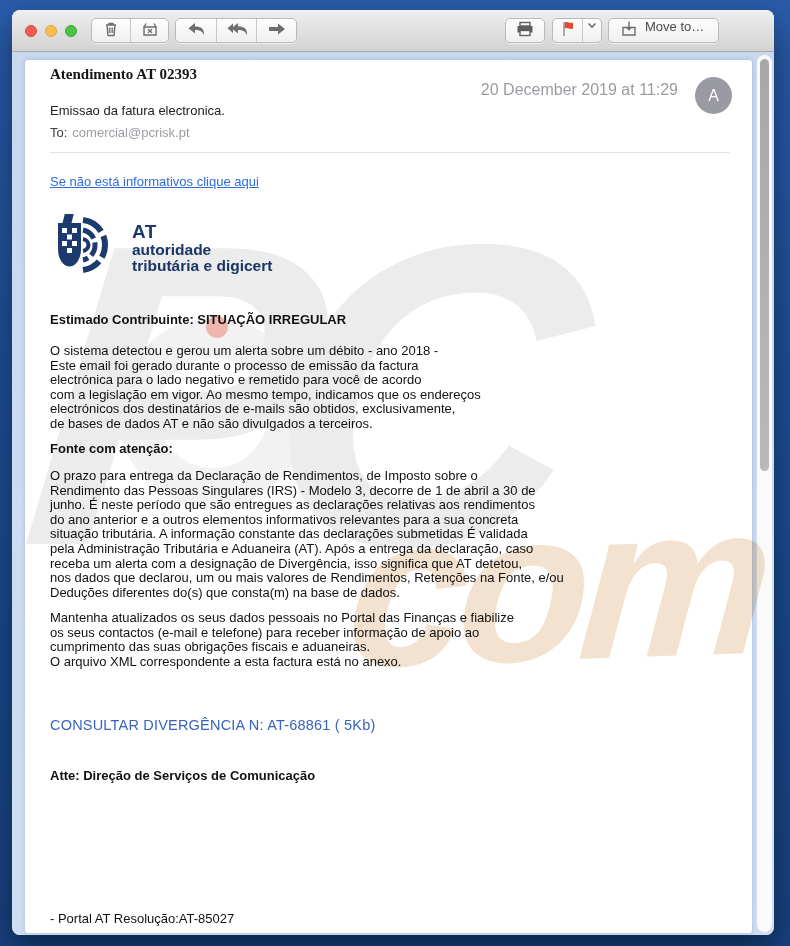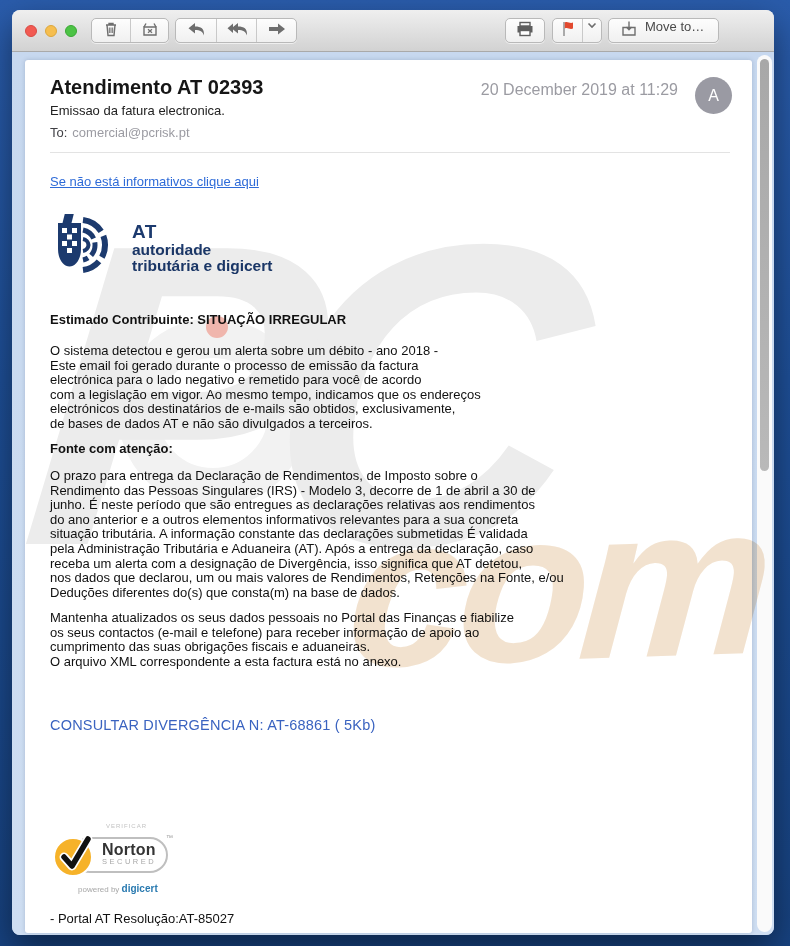--- a/index.html
+++ b/index.html
@@ -49,21 +49,21 @@
   .g-flag  { left:540px; } .g-flag .tb-btn.flag { width:29px; } .g-flag .tb-btn.chev { width:19px; }
   .g-move  { left:596px; } .g-move .tb-btn { padding:0 10px; }
 
   
   .content { position:absolute; left:0; right:0; top:42px; bottom:0;
     background: linear-gradient(180deg,#c7d8ef,#cfdef2); }
   .card { position:absolute; left:13px; top:8px; width:727px; height:873px;
     background:#fff; border-radius:3px; box-shadow:0 0 4px rgba(60,80,120,.25); }
 
   .abs { position:absolute; left:25px; }
-  .subject { top:16px; font-size:20px; font-weight:bold; color:#161616; }
+  .subject { top:6px; font-size:15px; font-weight:bold; color:#161616;font-family:Liberation Serif, serif; }
   .date { position:absolute; right:74px; top:21px; font-size:16px; color:#9b9ba2; }
   .avatar { position:absolute; right:20px; top:17px; width:37px; height:37px;
     border-radius:50%; background:#9a9aa3; color:#fff; font-size:16px;
     display:flex; align-items:center; justify-content:center; }
   .subtitle { top:43px; font-size:13px; color:#222; }
   .to-row { top:65px; font-size:13px; }
   .to-label { color:#3f3f44; margin-right:5px; }
   .to-value { color:#9b9ba2; }
   .divider { position:absolute; left:25px; right:22px; top:92px; height:1px; background:#e3e3e3; }
 
@@ -285,41 +285,22 @@
 receba um alerta com a designação de Divergência, isso significa que AT detetou,
 nos dados que declarou, um ou mais valores de Rendimentos, Retenções na Fonte, e/ou
 Deduções diferentes do(s) que consta(m) na base de dados.</div>
       <div class="abs body-txt p3">Mantenha atualizados os seus dados pessoais no Portal das Finanças e fiabilize
 os seus contactos (e-mail e telefone) para receber informação de apoio ao
 cumprimento das suas obrigações fiscais e aduaneiras.
 O arquivo XML correspondente a esta factura está no anexo.</div>
 
       <a class="abs consult-link">CONSULTAR DIVERGÊNCIA N: AT-68861 ( 5Kb)</a>
 
-
-      <div class="abs norton">
-        <div class="n-verify">VERIFICAR</div>
-        <div class="n-badge">
-          <div class="n-pill">
-            <span class="n-brand">Norton</span>
-            <span class="n-secured">SECURED</span>
-            <span class="n-tm">™</span>
-          </div>
-          <span class="n-check">
-            <svg width="48" height="48" viewBox="0 0 48 48">
-              <circle cx="23" cy="26" r="19" fill="#f6b229" stroke="#ffffff" stroke-width="2"></circle>
-              <path d="M14 26 L22 35 L38 8" fill="none" stroke="#ffffff" stroke-width="9" stroke-linecap="round" stroke-linejoin="round"></path>
-              <path d="M14 26 L22 35 L38 8" fill="none" stroke="#111111" stroke-width="5.5" stroke-linecap="round" stroke-linejoin="round"></path>
-            </svg>
-          </span>
-        </div>
-        <div class="n-powered">
-          <span>powered by </span><span class="n-digicert">digicert</span>
-        </div>
-      </div>
+      <div class="abs bold-line atte">Atte: Direção de Serviços de Comunicação</div>
+
 
       <div class="abs footer-line">- Portal AT Resolução:AT-85027</div>
     </div>
 
     <div class="scrollbar">
       <div class="scroll-thumb"></div>
     </div>
   </div>
 </div>
 

